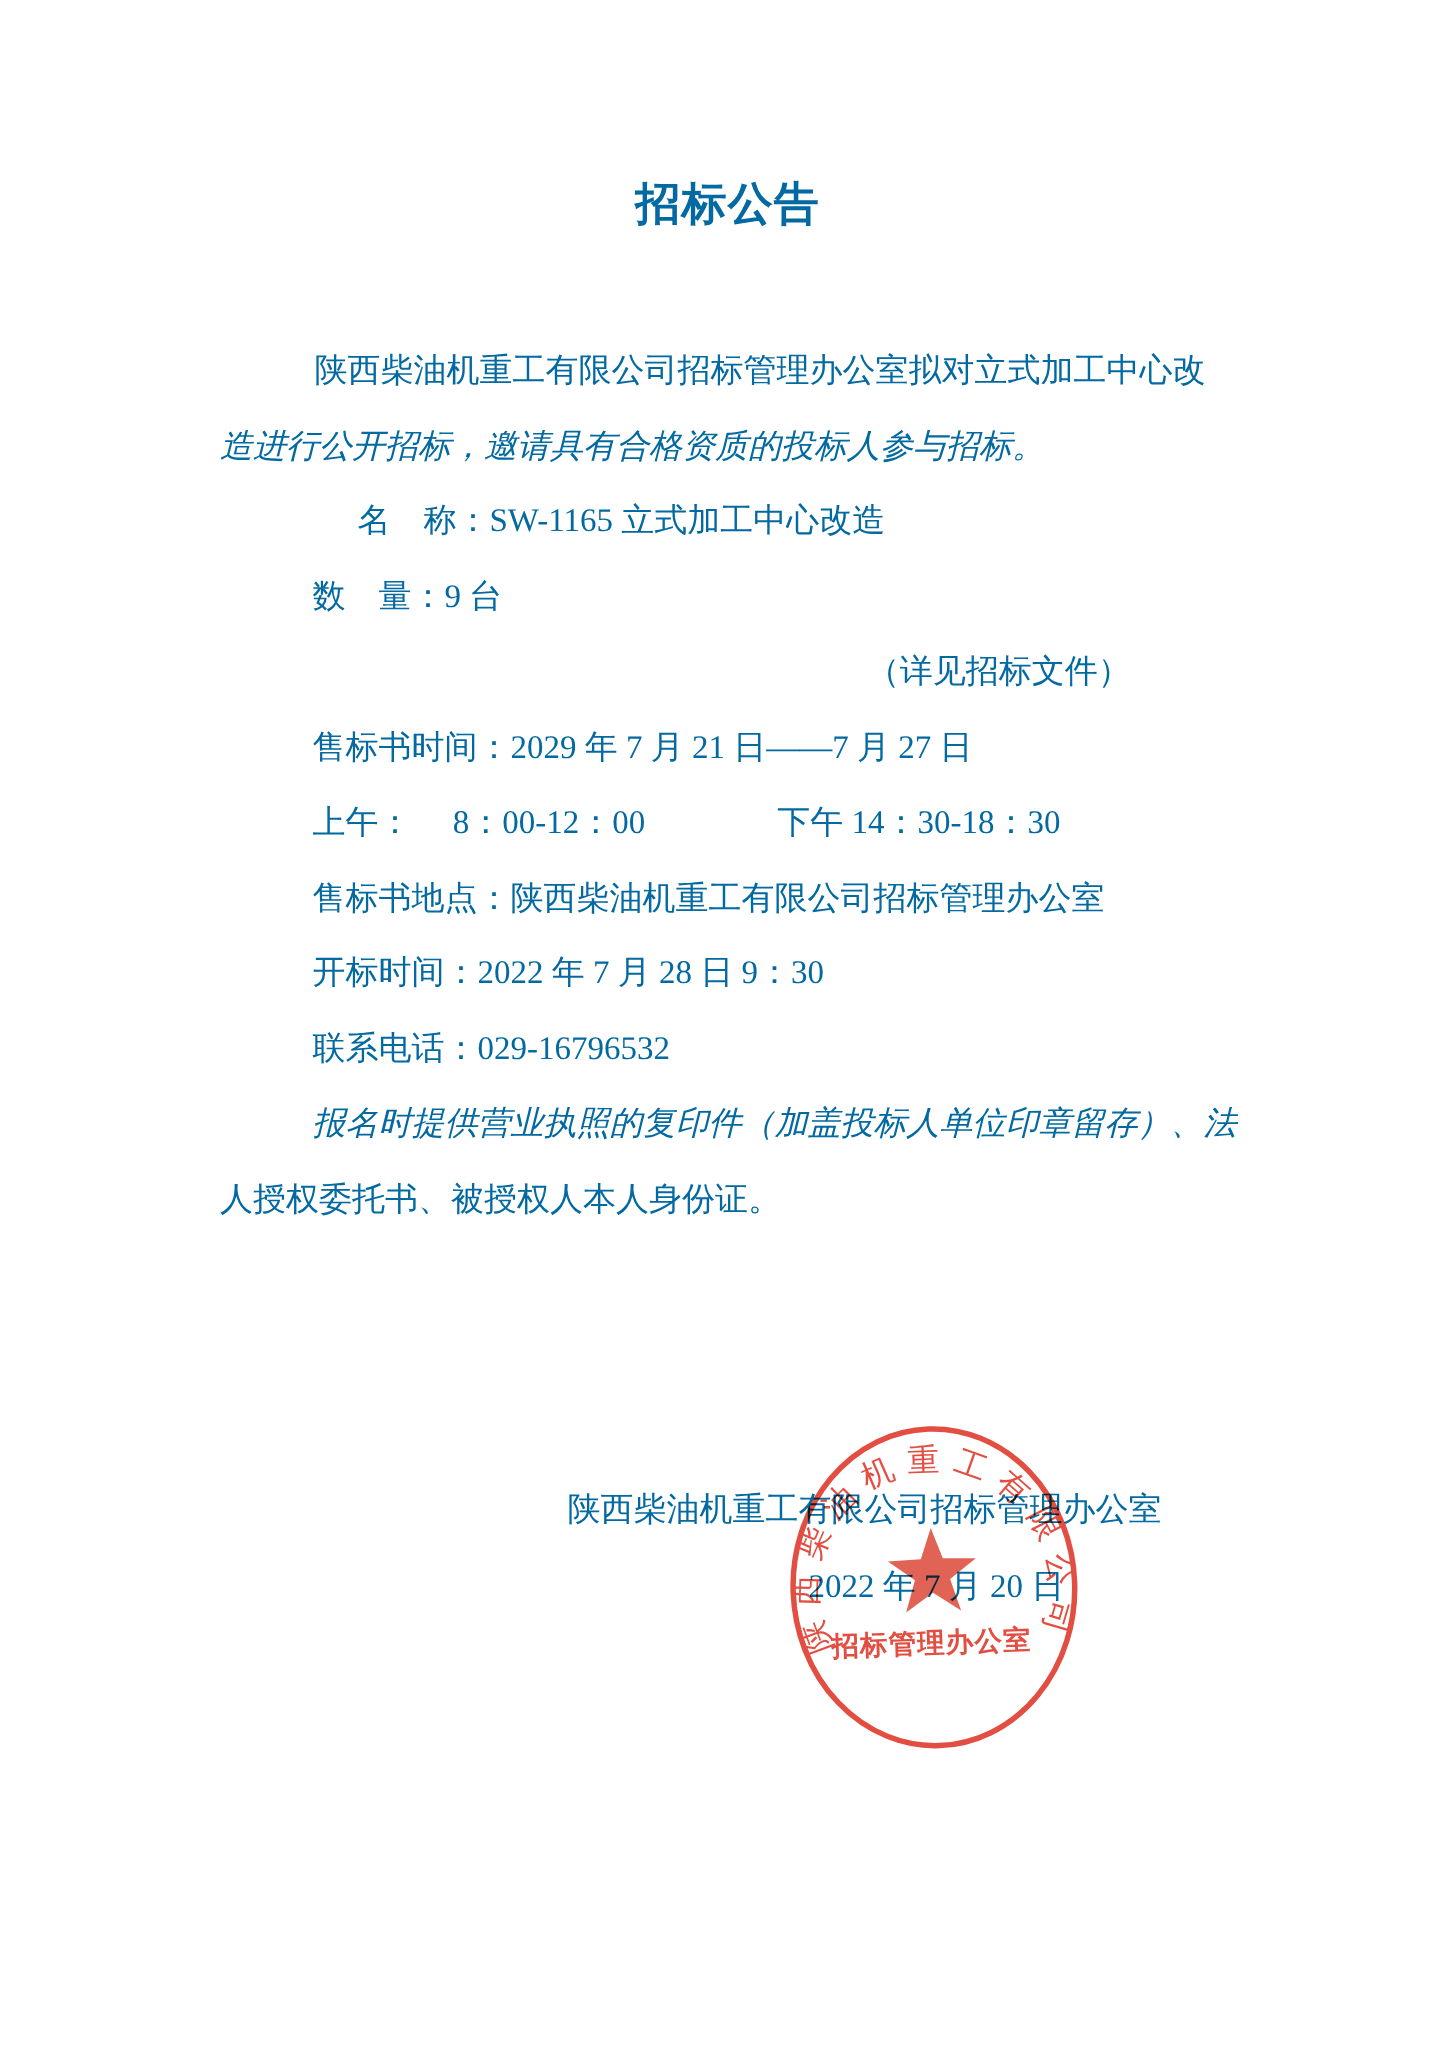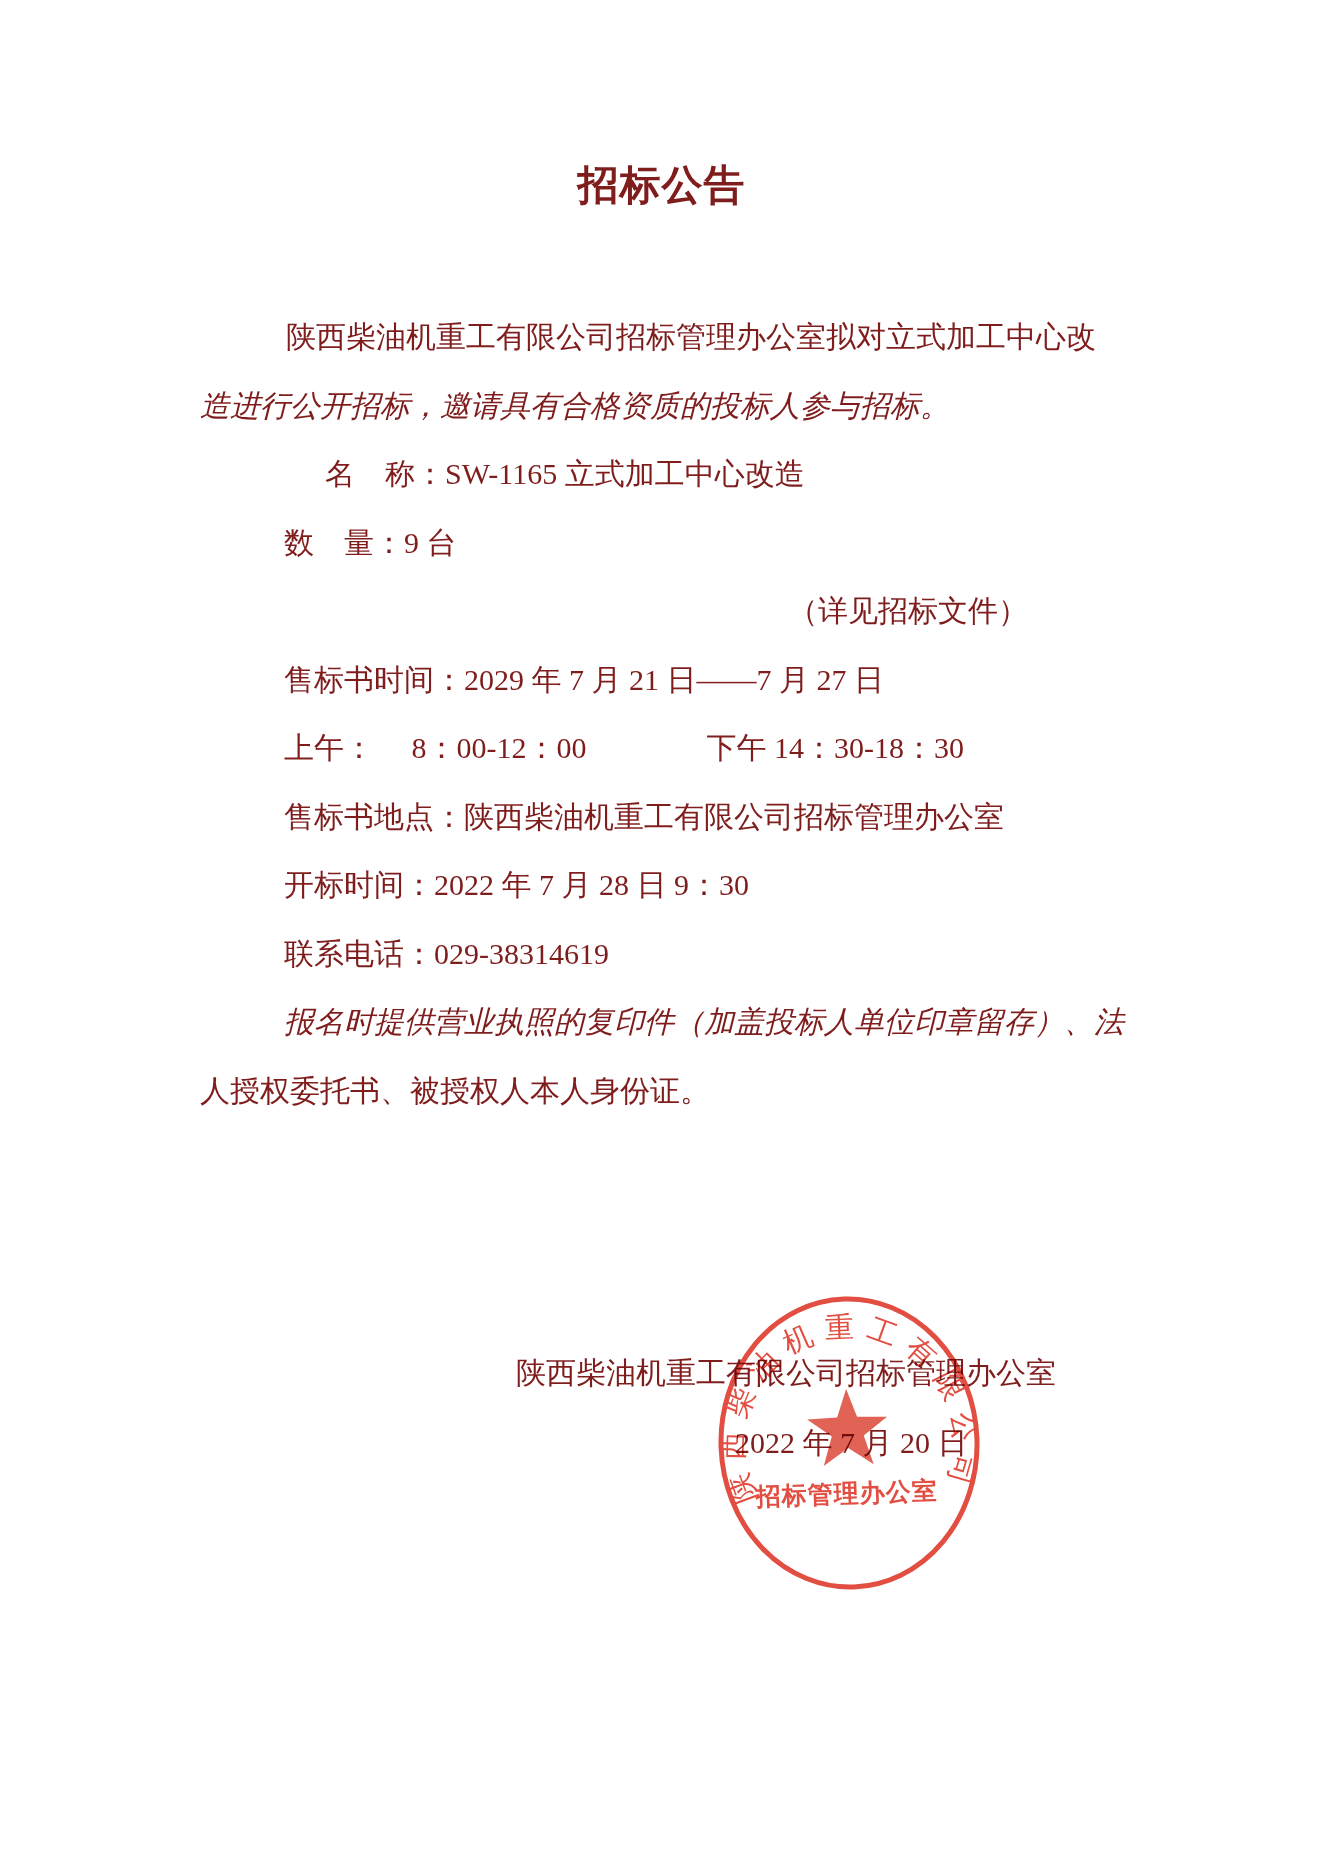--- a/index.html
+++ b/index.html
@@ -2,21 +2,21 @@
 <html><head>
 <meta charset="utf-8">
 <style>
   html,body{margin:0;padding:0;background:#ffffff;}
   .page{
     position:relative;
     width:1323px;
     height:1871px;
     background:#ffffff;
     font-family:"Liberation Serif","DejaVu Serif",serif;
-    color:#7f1d1d;
+    color:#0369a1;
     overflow:hidden;
     border-radius:28px;
   }
   .doc-title{
     position:absolute;
     left:0; right:0; top:158px;
     text-align:center;
     font-size:41px;
     font-weight:bold;
     letter-spacing:1px;
@@ -59,21 +59,21 @@
 
   <div class="ln" id="ln-p1-1">陕西柴油机重工有限公司招标管理办公室拟对立式加工中心改</div>
   <div class="ln" id="ln-p1-2">造进行公开招标，邀请具有合格资质的投标人参与招标。</div>
   <div class="ln" id="ln-name">名　称：SW-1165 立式加工中心改造</div>
   <div class="ln" id="ln-qty">数　量：9 台</div>
   <div class="ln" id="ln-paren">（详见招标文件）</div>
   <div class="ln" id="ln-saletime">售标书时间：2029 年 7 月 21 日——7 月 27 日</div>
   <div class="ln" id="ln-hours">上午：　 8：00-12：00　　　　下午 14：30-18：30</div>
   <div class="ln" id="ln-place">售标书地点：陕西柴油机重工有限公司招标管理办公室</div>
   <div class="ln" id="ln-opentime">开标时间：2022 年 7 月 28 日 9：30</div>
-  <div class="ln" id="ln-phone">联系电话：029-38314619</div>
+  <div class="ln" id="ln-phone">联系电话：029-16796532</div>
   <div class="ln" id="ln-p2-1">报名时提供营业执照的复印件（加盖投标人单位印章留存）、法</div>
   <div class="ln" id="ln-p2-2">人授权委托书、被授权人本人身份证。</div>
 
   <div class="ln" id="ln-sig">陕西柴油机重工有限公司招标管理办公室</div>
   <div class="ln" id="ln-date">2022 年 7 月 20 日</div>
 
   <svg class="stamp" viewBox="0 0 274 302" xmlns="http://www.w3.org/2000/svg">
     <ellipse cx="137" cy="151" rx="128" ry="144" fill="none" stroke-width="5" stroke="#df3b2d"></ellipse>
     <polygon points="136,97 146,125 176,126 152,144 161,173 136,156 111,173 120,144 96,126 126,125" fill="#dd5243"></polygon>
     <path id="seal-arc" d="M 47,207 A 106,106 0 1 1 227,207" fill="none"></path>

